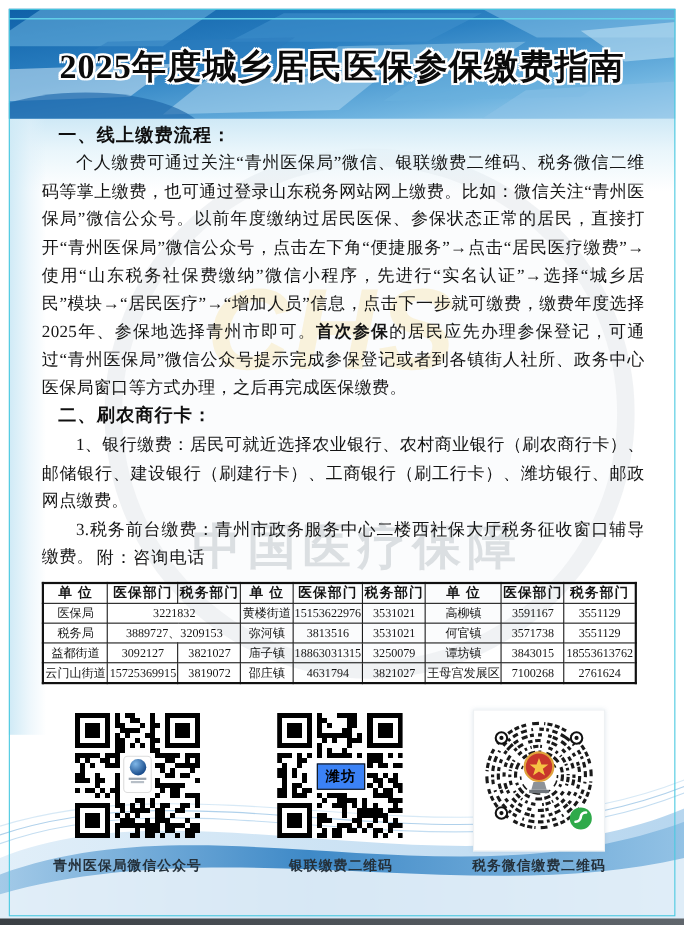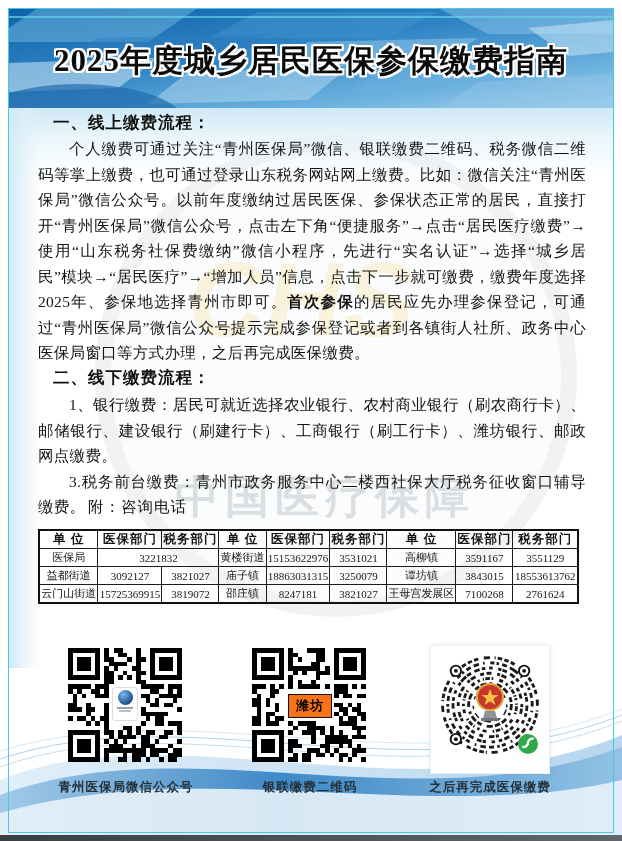--- a/index.html
+++ b/index.html
@@ -46,26 +46,26 @@
   .qr svg{position:absolute;inset:0;width:100%;height:100%;}
   .qr1{left:68px;} .qr2{left:252px;}
   .qr3-card{position:absolute;left:430px;top:645px;width:118px;height:127px;background:#fff;
       z-index:3;border:1px solid #eef1f3;box-shadow:0 0 4px rgba(120,150,180,.25);}
   .roundcode{position:absolute;left:4px;top:4px;width:110px;height:110px;}
   .logo1{position:absolute;left:45px;top:40px;width:24px;height:32px;background:#fff;border-radius:3px;
       box-shadow:0 0 0 1px #ddd;display:flex;flex-direction:column;align-items:center;padding-top:2px;box-sizing:border-box;}
   .logo1 .globe{width:15px;height:15px;border-radius:50%;background:radial-gradient(circle at 35% 30%,#7fb7e8,#1c4f8e 70%);}
   .logo1 .tl{width:16px;height:2px;background:#9aa4ae;margin-top:2px;}
   .logo1 .tl2{width:12px;height:2px;background:#b7bfc7;margin-top:1px;}
-  .logo2{position:absolute;left:36px;top:46px;width:42px;height:22px;background:#f97316;border:1px solid #111;
+  .logo2{position:absolute;left:36px;top:46px;width:42px;height:22px;background:#3b82f6;border:1px solid #111;
       display:flex;align-items:center;justify-content:center;font-weight:bold;font-size:13px;letter-spacing:1px;
       font-family:"Liberation Sans",sans-serif;color:#000;}
   .qlabel{position:absolute;top:779px;width:220px;text-align:center;z-index:3;
       font-family:"Liberation Sans",sans-serif;font-size:12.5px;font-weight:bold;color:#24303a;letter-spacing:1px;}
-  .ql1{left:16px;font-family:Liberation Mono, monospace;} .ql2{left:200px;} .ql3{left:380px;}
+  .ql1{left:6px;font-family:Liberation Mono, monospace;} .ql2{left:200px;} .ql3{left:380px;}
   
   .waves{position:absolute;left:0;right:0;bottom:6px;height:150px;z-index:2;pointer-events:none;}
 </style>
 </head>
 <body>
 
 <div class="page">
 
   <div class="banner">
     <svg viewBox="0 0 606 100" preserveAspectRatio="none">
@@ -90,21 +90,21 @@
 
   <div class="wm-circle"></div>
   <div class="wm-chs">CHS</div>
   <div class="wm-cn">中国医疗保障</div>
 
   <div class="sec-head" style="top:112px;">一、线上缴费流程：</div>
   <div class="para" style="top:136px;">
     <p><span>个人缴费可通过关注“青州医保局”微信、银联缴费二维码、税务微信二维码等掌上缴费，也可通过登录山东税务网站网上缴费。比如：微信关注“青州医保局”微信公众号。以前年度缴纳过居民医保、参保状态正常的居民，直接打开“青州医保局”微信公众号，点击左下角“便捷服务”→点击“居民医疗缴费”→使用“山东税务社保费缴纳”微信小程序，先进行“实名认证”→选择“城乡居民”模块→“居民医疗”→“增加人员”信息，点击下一步就可缴费，缴费年度选择2025年、参保地选择青州市即可。</span><b>首次参保</b><span>的居民应先办理参保登记，可通过“青州医保局”微信公众号提示完成参保登记或者到各镇街人社所、政务中心医保局窗口等方式办理，之后再完成医保缴费。</span></p>
   </div>
 
-  <div class="sec-head" style="top:367px;">二、线下缴费流程：</div>
+  <div class="sec-head" style="top:367px;">二、刷农商行卡：</div>
   <div class="para" style="top:392px;">
     <p>1、银行缴费：居民可就近选择农业银行、农村商业银行（刷农商行卡）、邮储银行、建设银行（刷建行卡）、工商银行（刷工行卡）、潍坊银行、邮政网点缴费。</p>
     <p>3.税务前台缴费：青州市政务服务中心二楼西社保大厅税务征收窗口辅导缴费。</p>
   </div>
   <div class="appendix">附：咨询电话</div>
 
   <table class="phone-table">
     <colgroup>
       <col style="width:66px">
         <col style="width:72px">
@@ -132,36 +132,46 @@
       <td>医保局</td>
       <td colspan="2">3221832</td>
       <td>黄楼街道</td>
       <td>15153622976</td>
       <td>3531021</td>
       <td>高柳镇</td>
       <td>3591167</td>
       <td>3551129</td>
     </tr>
     <tr>
+      <td>税务局</td>
+      <td colspan="2">3889727、3209153</td>
+      <td>弥河镇</td>
+      <td>3813516</td>
+      <td>3531021</td>
+      <td>何官镇</td>
+      <td>3571738</td>
+      <td>3551129</td>
+    </tr>
+    <tr>
       <td>益都街道</td>
       <td>3092127</td>
       <td>3821027</td>
       <td>庙子镇</td>
       <td>18863031315</td>
       <td>3250079</td>
       <td>谭坊镇</td>
       <td>3843015</td>
       <td>18553613762</td>
     </tr>
     <tr>
       <td>云门山街道</td>
       <td>15725369915</td>
       <td>3819072</td>
       <td>邵庄镇</td>
-      <td>8247181</td>
+      <td>4631794</td>
       <td>3821027</td>
       <td>王母宫发展区</td>
       <td>7100268</td>
       <td>2761624</td>
     </tr>
   </tbody>
     </table>
 
   <div class="qr qr1">
     <svg id="qrsvg1" viewBox="0 0 25 25" shape-rendering="crispEdges">
@@ -592,21 +602,21 @@
       <rect x="8" y="36" width="18" height="3" fill="#6e747a"></rect>
     </svg>
     <svg style="position:absolute;right:10px;bottom:18px;width:22px;height:22px;" viewBox="0 0 22 22">
       <circle cx="11" cy="11" r="10" fill="#2faa4a"></circle>
       <path d="M6.2,14 A4.6,4.6 0 0 0 11,9.6 A4.6,4.6 0 0 1 15.8,5.6" stroke="#ffffff" stroke-width="2.4" fill="none" stroke-linecap="round"></path>
     </svg>
   </div>
 
   <div class="qlabel ql1">青州医保局微信公众号</div>
   <div class="qlabel ql2">银联缴费二维码</div>
-  <div class="qlabel ql3">之后再完成医保缴费</div>
+  <div class="qlabel ql3">税务微信缴费二维码</div>
 
   <svg class="waves" viewBox="0 0 622 150" preserveAspectRatio="none">
     <defs>
       <linearGradient id="wg" x1="0" y1="0" x2="1" y2="0">
         <stop offset="0" stop-color="#9cc6e6"></stop>
         <stop offset="0.45" stop-color="#2e7fc2"></stop>
         <stop offset="1" stop-color="#8fc0e4"></stop>
       </linearGradient>
       <linearGradient id="wg2" x1="0" y1="0" x2="1" y2="0">
         <stop offset="0" stop-color="#dcecf8"></stop>

